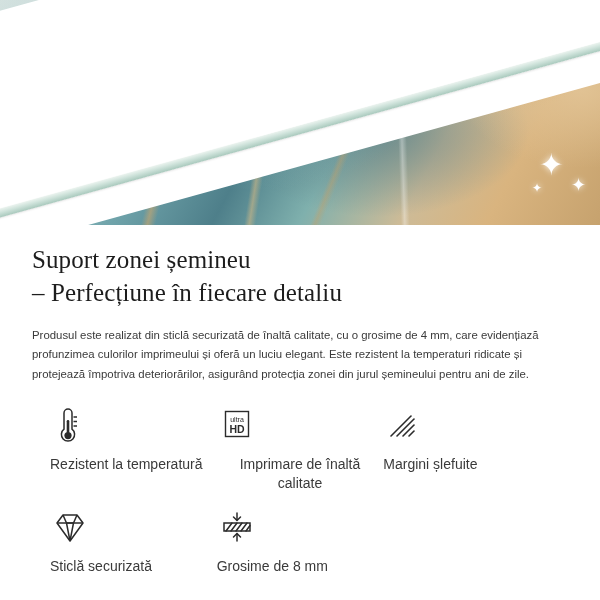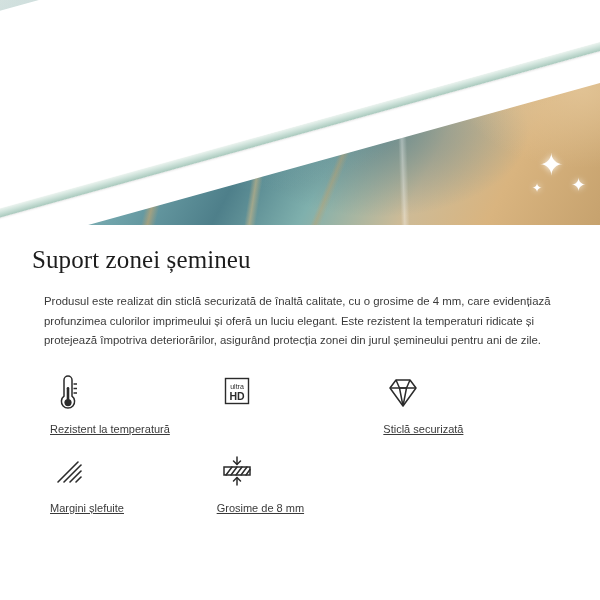--- a/index.html
+++ b/index.html
@@ -104,21 +104,21 @@
     font-weight: 400;
     color: #1d1d1d;
     margin: 0 0 16px 0;
     letter-spacing: 0.1px;
   }
   .headline .l2 { display: block; }
   .body-text {
     font-size: 11.4px;
     line-height: 1.72;
     color: #3a3a3a;
-    margin: 12px;
+    margin: 0;
     max-width: 540px;
   }
 
   
   .features {
     margin-top: 22px;
     padding: 0 18px;
     display: grid;
     grid-template-columns: repeat(3, 1fr);
     row-gap: 16px;
@@ -131,24 +131,23 @@
     text-align: center;
   }
   .feature-icon {
     height: 40px;
     display: flex;
     align-items: center;
     justify-content: center;
     margin-bottom: 9px;
   }
   .feature-label {
-    font-size: 11px;
+    font-size: 14px;
     color: #3a3a3a;
     line-height: 1.3;
-    text-decoration: underline;
   }
   svg { display: block; }
 </style>
 </head>
 <body>
 
 <div class="page">
 
   <div class="hero">
     <div class="hero-bg"></div>
@@ -157,20 +156,21 @@
     <div class="hero-edge"></div>
     <div class="hero-edge-hi"></div>
     <span class="sparkle s1">✦</span>
     <span class="sparkle s2">✦</span>
     <span class="sparkle s3">✦</span>
   </div>
 
   <div class="content">
     <h1 class="headline">
       <span class="l1">Suport zonei șemineu</span>
+      <span class="l2">– Perfecțiune în fiecare detaliu</span>
     </h1>
     <p class="body-text">Produsul este realizat din sticlă securizată de înaltă calitate, cu o grosime de 4 mm, care evidențiază profunzimea culorilor imprimeului și oferă un luciu elegant. Este rezistent la temperaturi ridicate și protejează împotriva deteriorărilor, asigurând protecția zonei din jurul șemineului pentru ani de zile.</p>
 
     <div class="features">
 
       <div class="feature">
         <div class="feature-icon">
           <svg width="34" height="38" viewBox="0 0 34 38">
             <g fill="none" stroke="#2b2b2b" stroke-width="1.5">
               <path d="M14 6 a4 4 0 0 1 8 0 v16.2 a6.6 6.6 0 1 1 -8 0 Z"></path>
@@ -186,51 +186,52 @@
       </div>
 
       <div class="feature">
         <div class="feature-icon">
           <svg width="40" height="38" viewBox="0 0 40 38">
             <rect x="8.5" y="4.5" width="23" height="25" fill="none" stroke="#2b2b2b" stroke-width="1.4"></rect>
             <text x="20" y="15" font-family="Liberation Sans, sans-serif" font-size="7" fill="#2b2b2b" text-anchor="middle">ultra</text>
             <text x="20" y="25.5" font-family="Liberation Sans, sans-serif" font-size="10.5" font-weight="bold" fill="#2b2b2b" text-anchor="middle">HD</text>
           </svg>
         </div>
-      </div>
-
+        <div class="feature-label">Imprimare de înaltă calitate</div>
+      </div>
+
+
+      <div class="feature">
+        <div class="feature-icon">
+          <svg width="38" height="34" viewBox="0 0 38 34">
+            <g stroke="#2b2b2b" stroke-width="1.6" stroke-linecap="round">
+              <line x1="8" y1="27" x2="28" y2="7"></line>
+              <line x1="14" y1="27" x2="31" y2="10"></line>
+              <line x1="20" y1="27" x2="31" y2="16"></line>
+              <line x1="26" y1="27" x2="31" y2="22"></line>
+            </g>
+            <path d="M8 27 H31 V7 Z" fill="none" stroke="#2b2b2b" stroke-width="1.2" opacity="0.0"></path>
+          </svg>
+        </div>
+        <div class="feature-label">Margini șlefuite</div>
+      </div>
 
       <div class="feature">
         <div class="feature-icon">
           <svg width="40" height="34" viewBox="0 0 40 34">
             <g fill="none" stroke="#2b2b2b" stroke-width="1.5" stroke-linejoin="round">
               <path d="M7 12 L13 4 H27 L33 12 L20 30 Z"></path>
               <path d="M7 12 H33"></path>
               <path d="M13 4 L16.5 12 L20 30"></path>
               <path d="M27 4 L23.5 12 L20 30"></path>
               <path d="M16.5 12 H23.5"></path>
             </g>
           </svg>
         </div>
         <div class="feature-label">Sticlă securizată</div>
-      </div>
-
-      <div class="feature">
-        <div class="feature-icon">
-          <svg width="38" height="34" viewBox="0 0 38 34">
-            <g stroke="#2b2b2b" stroke-width="1.6" stroke-linecap="round">
-              <line x1="8" y1="27" x2="28" y2="7"></line>
-              <line x1="14" y1="27" x2="31" y2="10"></line>
-              <line x1="20" y1="27" x2="31" y2="16"></line>
-              <line x1="26" y1="27" x2="31" y2="22"></line>
-            </g>
-            <path d="M8 27 H31 V7 Z" fill="none" stroke="#2b2b2b" stroke-width="1.2" opacity="0.0"></path>
-          </svg>
-        </div>
-        <div class="feature-label">Margini șlefuite</div>
       </div>
 
       <div class="feature">
         <div class="feature-icon">
           <svg width="40" height="36" viewBox="0 0 40 36">
             <g stroke="#2b2b2b" stroke-width="1.5" fill="none" stroke-linecap="round">
               <line x1="20" y1="3" x2="20" y2="10"></line>
               <path d="M16.5 7 L20 10.5 L23.5 7"></path>
               <line x1="20" y1="31" x2="20" y2="24"></line>
               <path d="M16.5 27 L20 23.5 L23.5 27"></path>

